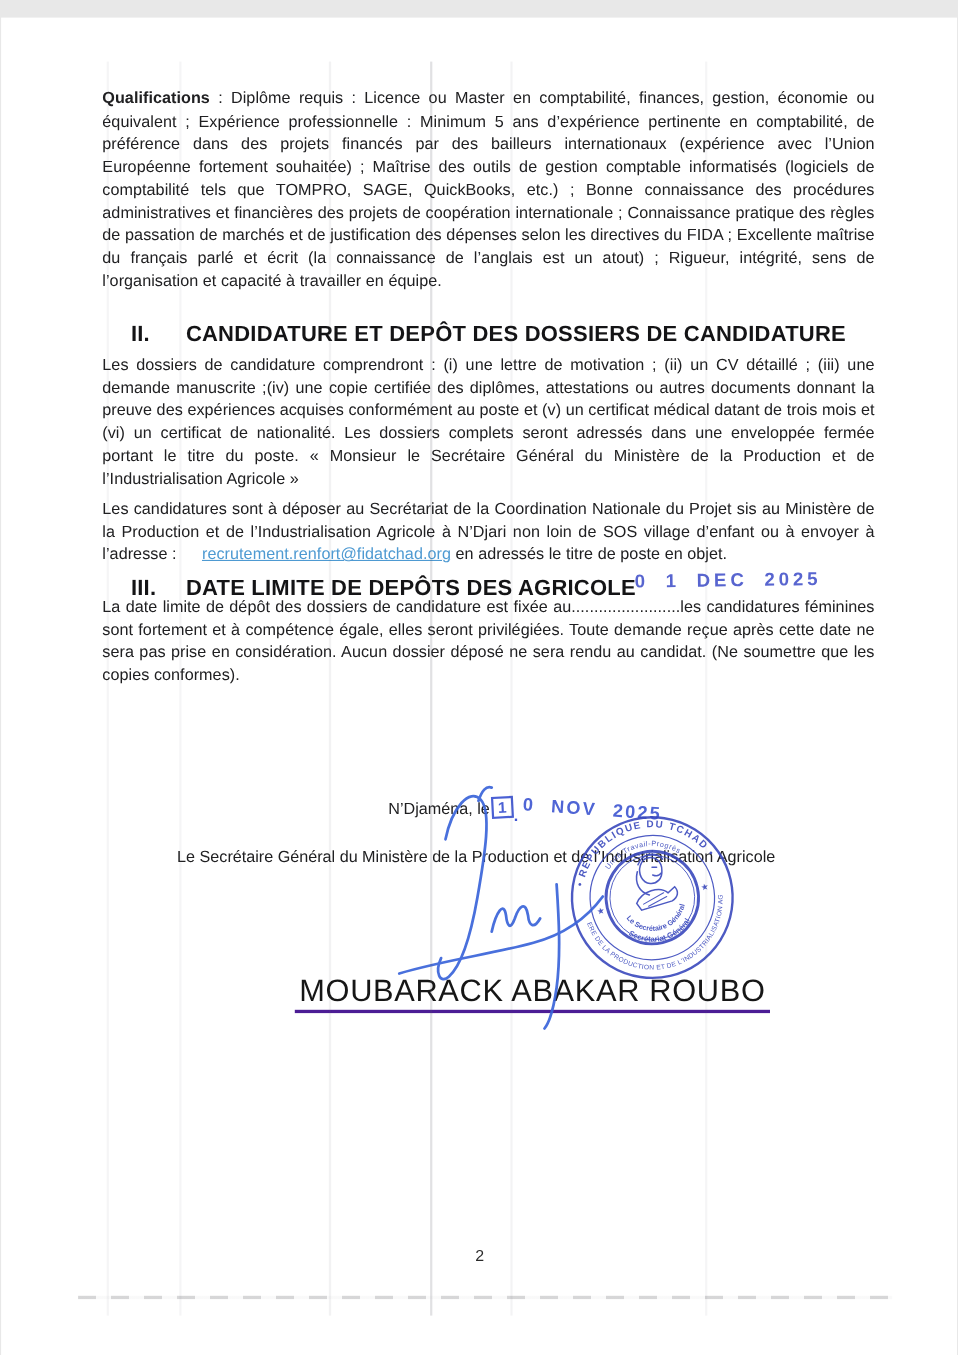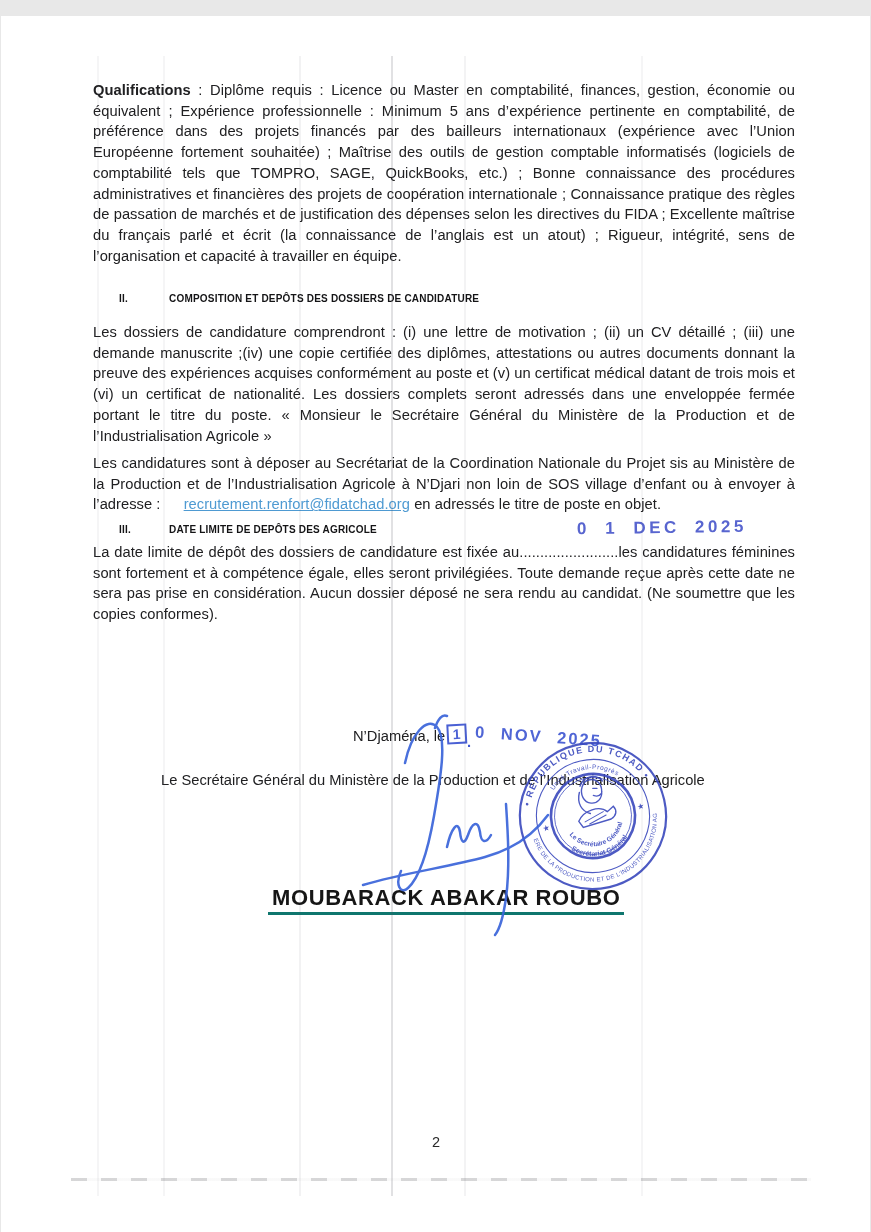--- a/index.html
+++ b/index.html
@@ -9,21 +9,21 @@
     margin:16px auto;
   }
   .para{
     position:absolute;left:92px;width:702px;
     font-size:14.7px;line-height:20.7px;text-align:justify;
     letter-spacing:.05px;color:#202022;
   }
   .para b{font-weight:bold;}
   .heading{
     position:absolute;left:118px;display:flex;
-    font-weight:bold;font-size:10px;color:#141416;letter-spacing:.2px;
+    font-weight:bold;font-size:20px;color:#141416;letter-spacing:.2px;
   }
   .heading .sec-num{width:50px;flex:0 0 50px;}
   .email{color:#4e9ad2;text-decoration:underline;cursor:pointer;padding-left:19px;}
   .stamp-dec{
     position:absolute;left:576px;top:502px;
     font-weight:bold;font-size:17px;letter-spacing:3.5px;word-spacing:7px;
     color:#4a58cc;transform:rotate(-.8deg);opacity:.92;white-space:nowrap;
   }
   .dateline{
     position:absolute;left:352px;top:712px;display:flex;align-items:flex-start;
@@ -39,22 +39,22 @@
     display:inline-block;margin-left:4px;color:#4158d2;font-weight:bold;
     font-size:16.5px;letter-spacing:2px;word-spacing:8px;
     transform:rotate(4deg) translateY(-1px);opacity:.92;white-space:nowrap;
   }
   .sig-title{
     position:absolute;left:160px;top:756px;width:640px;
     font-size:14.7px;color:#202022;
   }
   .signatory-name{
     position:absolute;left:267px;top:869px;
-    font-weight:bold;font-size:22px;letter-spacing:.6px;color:#161616;
-    border-bottom:3px solid #0f766e;padding:0 4px 1px 4px;white-space:nowrap;
+    font-weight:normal;font-size:28px;letter-spacing:.6px;color:#161616;
+    border-bottom:3px solid #4c1d95;padding:0 4px 1px 4px;white-space:nowrap;
     z-index:2;
   }
   .seal{position:absolute;left:510px;top:718px;z-index:3;opacity:.9;}
   .signature{position:absolute;left:350px;top:685px;z-index:4;}
   .page-number{
     position:absolute;left:425px;top:1118px;width:20px;text-align:center;
     font-size:14.5px;color:#2a2a2a;
   }
   .fold{position:absolute;top:40px;height:1140px;width:1.5px;z-index:6;pointer-events:none;}
   .fold-main{left:390px;background:rgba(90,90,100,.18);}
@@ -72,21 +72,21 @@
 </style>
 </head>
 <body>
 
 <div class="page">
 
   <div class="para" style="top:64px;"><b>Qualifications</b><span> : Diplôme requis : Licence ou Master en comptabilité, finances, gestion, économie ou équivalent ; Expérience professionnelle : Minimum 5 ans d’expérience pertinente en comptabilité, de préférence dans des projets financés par des bailleurs internationaux (expérience avec l’Union Européenne fortement souhaitée) ; Maîtrise des outils de gestion comptable informatisés (logiciels de comptabilité tels que TOMPRO, SAGE, QuickBooks, etc.) ; Bonne connaissance des procédures administratives et financières des projets de coopération internationale ; Connaissance pratique des règles de passation de marchés et de justification des dépenses selon les directives du FIDA ; Excellente maîtrise du français parlé et écrit (la connaissance de l’anglais est un atout) ; Rigueur, intégrité, sens de l’organisation et capacité à travailler en équipe.</span></div>
 
   <div class="heading" style="top:277px;">
     <span class="sec-num">II.</span>
-    <span>COMPOSITION ET DEPÔTS DES DOSSIERS DE CANDIDATURE</span>
+    <span>CANDIDATURE ET DEPÔT DES DOSSIERS DE CANDIDATURE</span>
   </div>
 
   <div class="para" style="top:306px;">Les dossiers de candidature comprendront : (i) une lettre de motivation ; (ii) un CV détaillé ; (iii) une demande manuscrite ;(iv) une copie certifiée des diplômes, attestations ou autres documents donnant la preuve des expériences acquises conformément au poste et (v) un certificat médical datant de trois mois et (vi) un certificat de nationalité. Les dossiers complets seront adressés dans une enveloppée fermée portant le titre du poste. « Monsieur le Secrétaire Général du Ministère de la Production et de l’Industrialisation Agricole »</div>
 
   <div class="para" style="top:437px;"><span>Les candidatures sont à déposer au Secrétariat de la Coordination Nationale du Projet sis au Ministère de la Production et de l’Industrialisation Agricole à N’Djari non loin de SOS village d’enfant ou à envoyer à l’adresse : </span><span class="email">recrutement.renfort@fidatchad.org</span><span>  en adressés le titre de poste en objet.</span></div>
 
   <div class="heading" style="top:508px;">
     <span class="sec-num">III.</span>
     <span>DATE LIMITE DE DEPÔTS DES AGRICOLE</span>
   </div>

